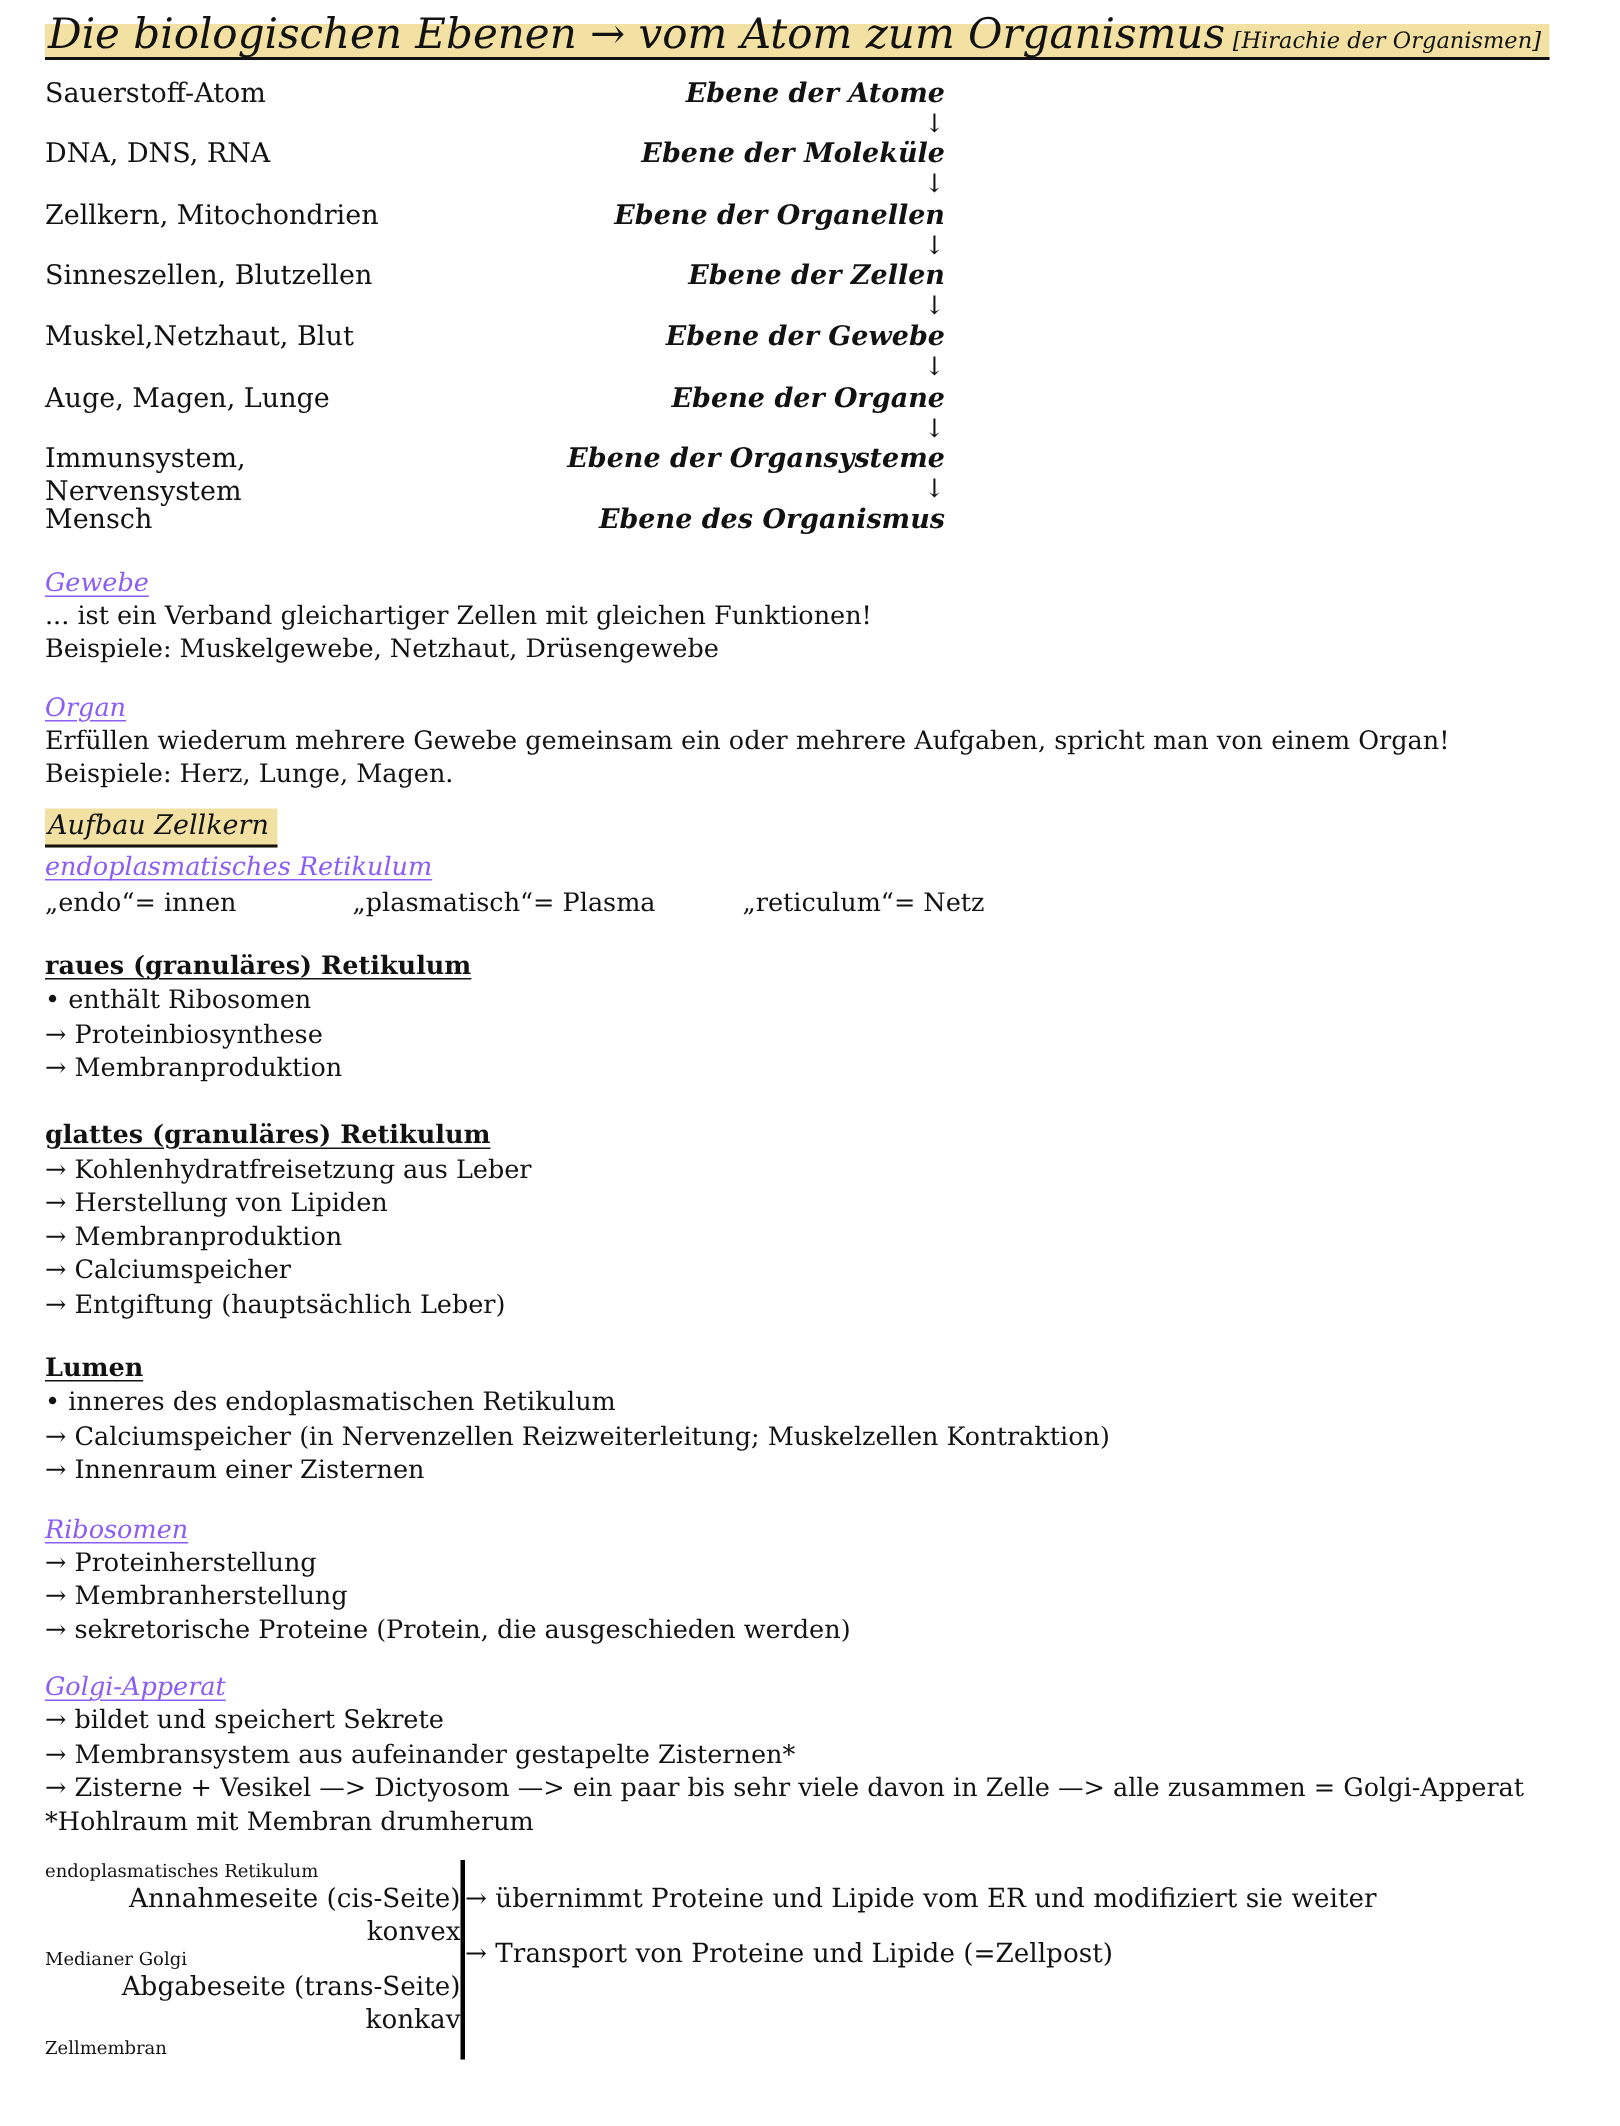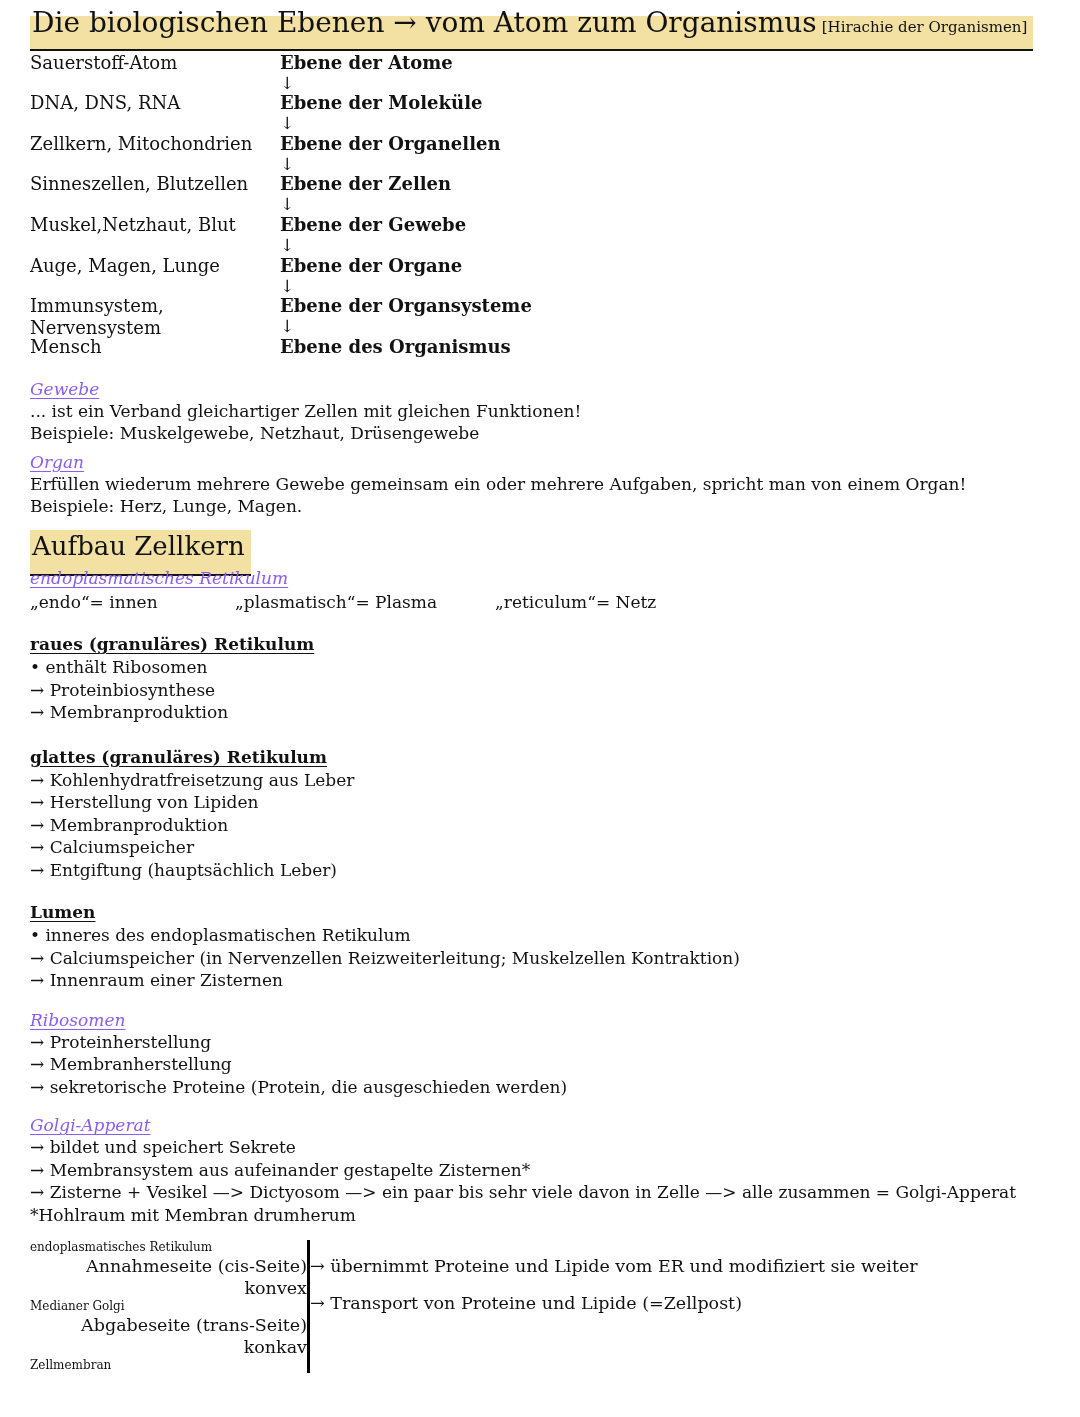--- a/index.html
+++ b/index.html
@@ -18,41 +18,43 @@
     height: 1417px;
     padding: 6px 28px 0 30px;
     position: relative;
   }
 
   
   .title-wrap { line-height: 1.2; }
   .hl {
     background: #f3e1a4;
     border-bottom: 2px solid #121212;
-    padding: 1px 6px 13px 2px;
+    padding: 1px 6px 2px 2px;
+    font-style: italic;
   }
   .title-main { font-size: 28px; }
   .title-bracket { font-size: 15px; }
 
   
   .hierarchy { margin-top: 12px; }
   .h-row { display: flex; height: 40.6px; }
   .h-row:last-child { height: 24px; }
   .h-term {
     width: 250px;
     font-size: 18px;
     line-height: 22px;
     flex: none;
   }
   .h-level {
     width: 350px;
     flex: none;
     display: flex;
     flex-direction: column;
-    align-items: flex-start;
+    align-items: flex-end;
+    font-style: italic;
   }
   .h-label {
     font-weight: bold;
     font-size: 18px;
     line-height: 22px;
   }
   .h-arrow {
     font-size: 17px;
     line-height: 17px;
     margin-top: 1px;
@@ -72,25 +74,25 @@
     font-size: 17px;
     line-height: 23px;
     text-decoration: underline;
     text-underline-offset: 3px;
   }
   .note-line {
     font-size: 17px;
     line-height: 22.5px;
   }
   .sec-gewebe { margin-top: 19px; }
-  .sec-organ  { margin-top: 7px; }
+  .sec-organ  { margin-top: 17px; }
 
   
   .h2-wrap { margin-top: 12px; }
-  .h2-text { font-size: 26px; line-height: 1.25; }
+  .h2-text { font-size: 18px; line-height: 1.25; }
 
   .sec-er { margin-top: 6px; }
   .ety-row { font-size: 17px; line-height: 23px; margin-top: 2px; }
   .ety-row .ety-item { display: inline-block; }
   .ety-0 { width: 205px; }
   .ety-1 { width: 260px; }
 
   .sec-raues  { margin-top: 19px; }
   .sec-glatt  { margin-top: 22px; }
   .sec-lumen  { margin-top: 20px; }

